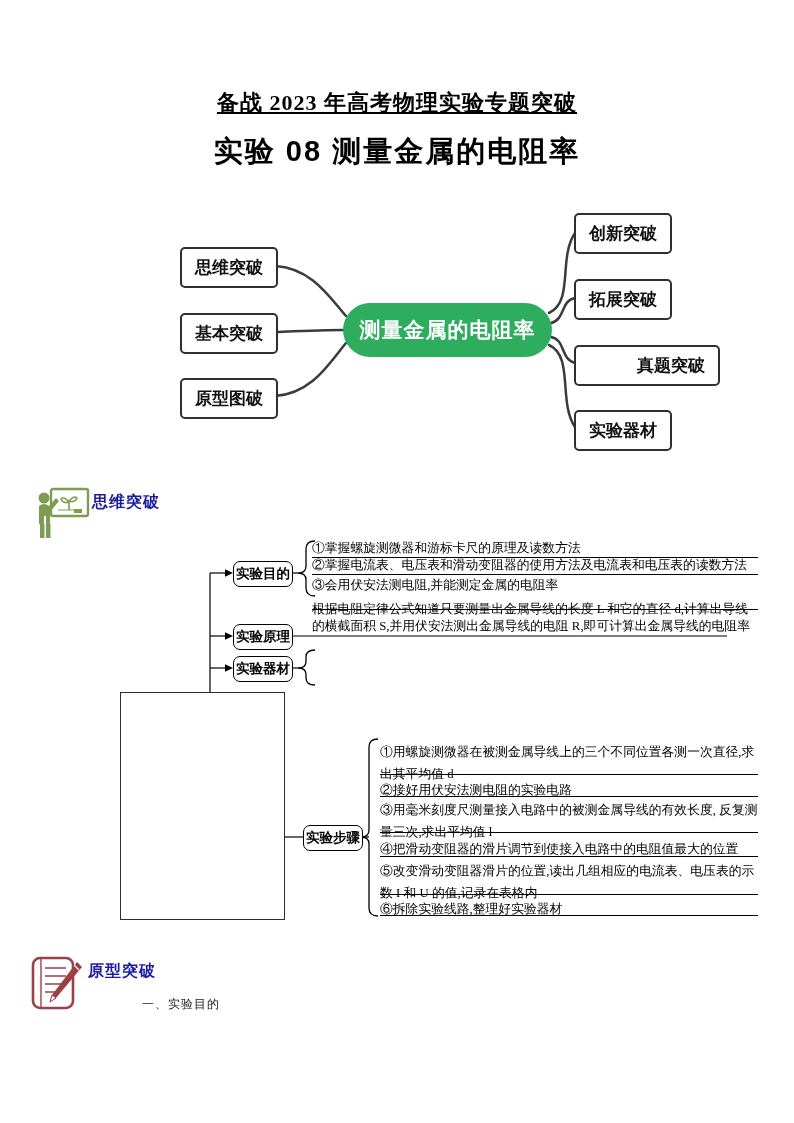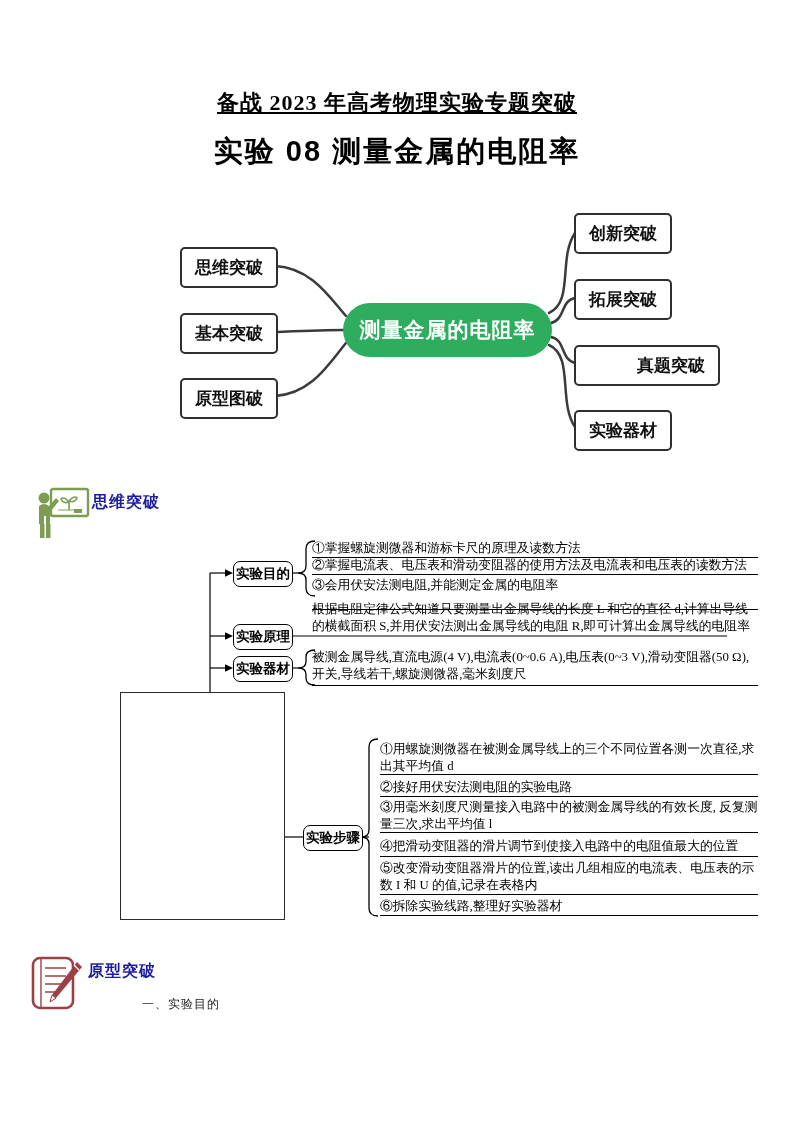--- a/index.html
+++ b/index.html
@@ -81,21 +81,21 @@
   .p1{top:540px;height:17px;}
   .p2{top:557px;height:17px;}
   .p3{top:574px;height:36px;padding-top:3px;box-sizing:border-box;}
   .principle-text{
     position:absolute;left:312px;top:601px;width:446px;
     font-size:12.8px;line-height:16.5px;
   }
   .equip{top:649px;height:36px;}
   .s-row{
     position:absolute;left:380px;width:378px;
-    font-size:12.8px;line-height:17px;
+    font-size:12.8px;line-height:22px;
     border-bottom:1px solid #000;box-sizing:border-box;
   }
   .s1{top:739px;height:36px;padding-top:2px;}
   .s2{top:775px;height:22px;padding-top:4px;}
   .s3{top:797px;height:36px;padding-top:2px;}
   .s4{top:833px;height:24px;padding-top:5px;}
   .s5{top:857px;height:38px;padding-top:3px;}
   .s6{top:895px;height:21px;padding-top:3px;}
   
   .fig-box{
@@ -266,21 +266,20 @@
   <div class="t-label t-principle">实验原理</div>
   <div class="t-label t-equipment">实验器材</div>
   <div class="t-label t-steps">实验步骤</div>
 
   <div class="row p1">①掌握螺旋测微器和游标卡尺的原理及读数方法</div>
   <div class="row p2">②掌握电流表、电压表和滑动变阻器的使用方法及电流表和电压表的读数方法</div>
   <div class="row p3">③会用伏安法测电阻,并能测定金属的电阻率</div>
 
   <div class="principle-text">根据电阻定律公式知道只要测量出金属导线的长度 L 和它的直径 d,计算出导线的横截面积 S,并用伏安法测出金属导线的电阻 R,即可计算出金属导线的电阻率</div>
 
-  <div class="row equip">被测金属导线,直流电源(4 V),电流表(0~0.6 A),电压表(0~3 V),滑动变阻器(50 Ω),开关,导线若干,螺旋测微器,毫米刻度尺</div>
 
   <div class="fig-box"></div>
 
   <div class="s-row s1">①用螺旋测微器在被测金属导线上的三个不同位置各测一次直径,求出其平均值 d</div>
   <div class="s-row s2">②接好用伏安法测电阻的实验电路</div>
   <div class="s-row s3">③用毫米刻度尺测量接入电路中的被测金属导线的有效长度, 反复测量三次,求出平均值 l</div>
   <div class="s-row s4">④把滑动变阻器的滑片调节到使接入电路中的电阻值最大的位置</div>
   <div class="s-row s5">⑤改变滑动变阻器滑片的位置,读出几组相应的电流表、电压表的示数 I 和 U 的值,记录在表格内</div>
   <div class="s-row s6">⑥拆除实验线路,整理好实验器材</div>
 

